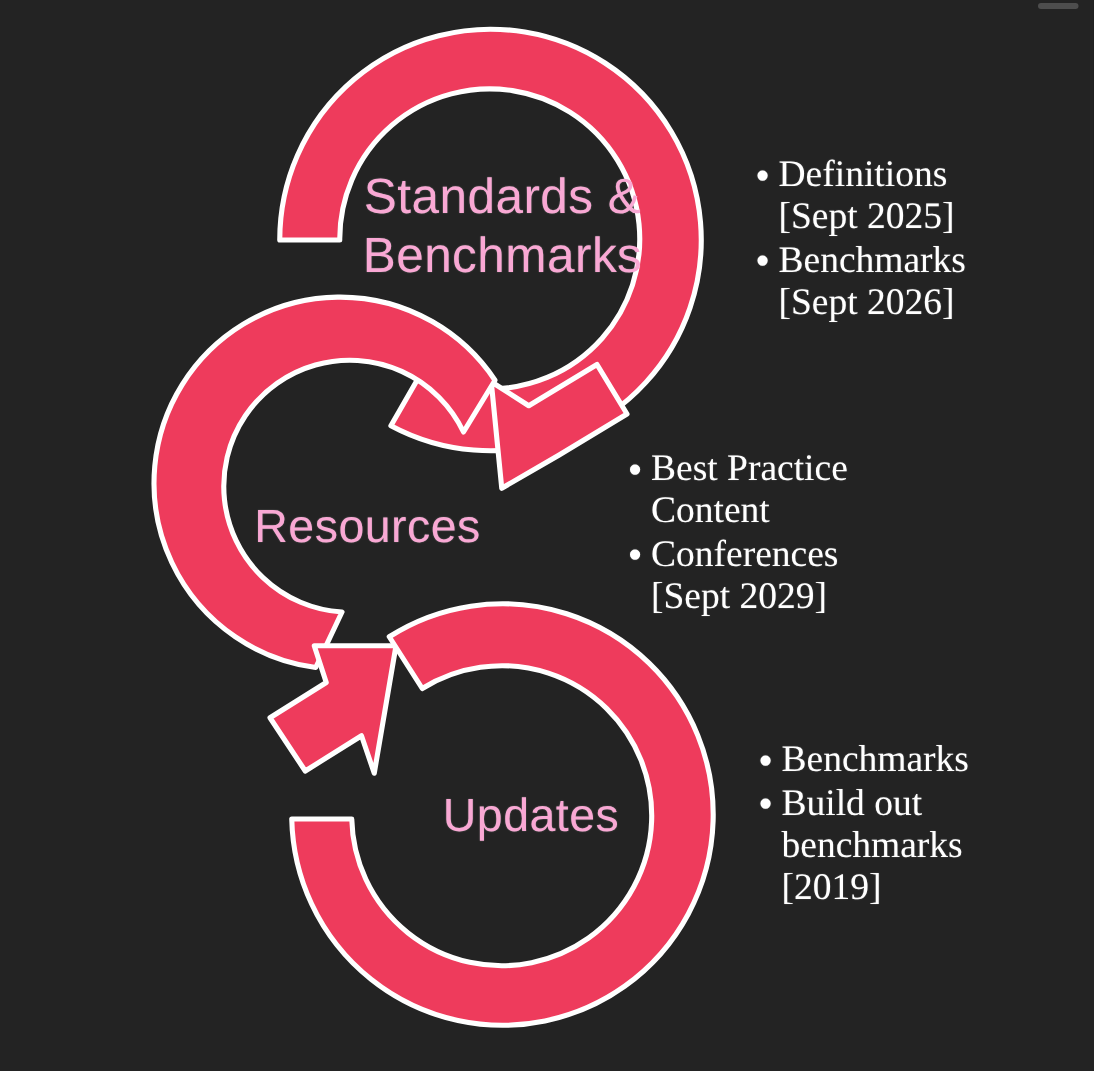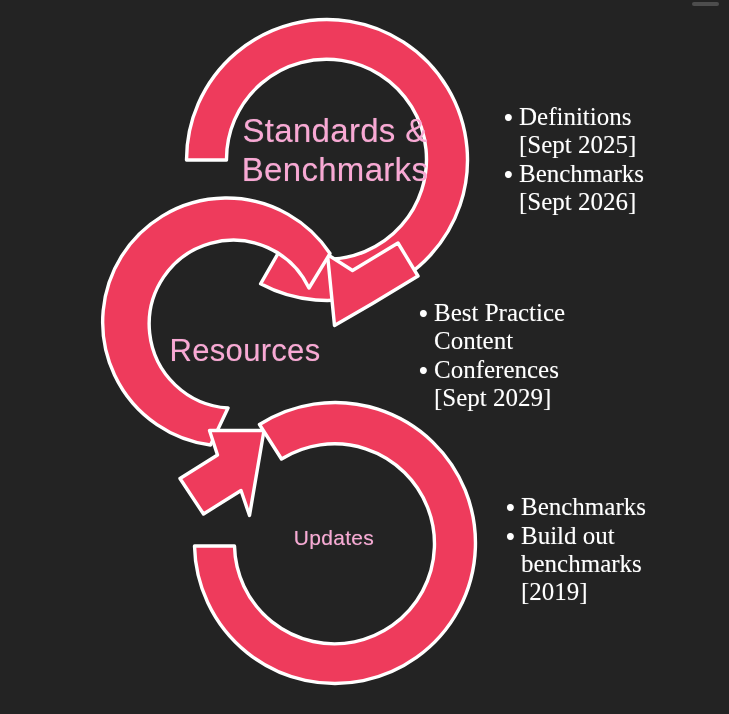--- a/index.html
+++ b/index.html
@@ -39,24 +39,24 @@
     width: 226px;
     font-size: 33px;
   }
   #label-resources {
     left: 150px;
     top: 333px;
     width: 190px;
     font-size: 31px;
   }
   #label-updates {
-    left: 244px;
+    left: 264px;
     top: 526px;
     width: 180px;
-    font-size: 21px;
+    font-size: 31px;
   }
   .annotation {
     position: absolute;
     color: #ffffff;
     font-family: "Liberation Sans", sans-serif;
     font-size: 25px;
     line-height: 1.12;
     text-shadow: 0 0 1px rgba(255,255,255,0.3);
   }
   .annotation ul {

